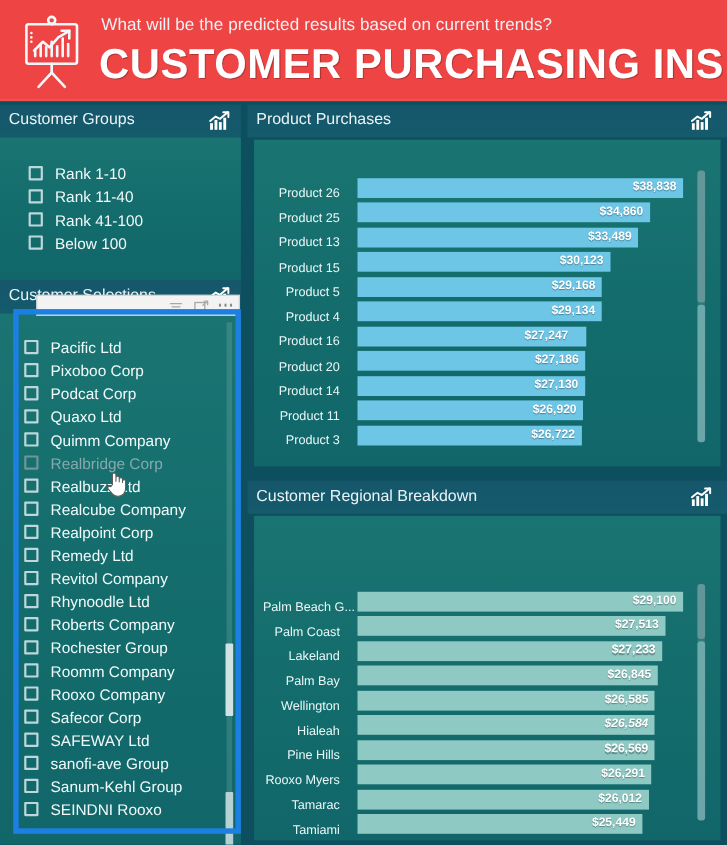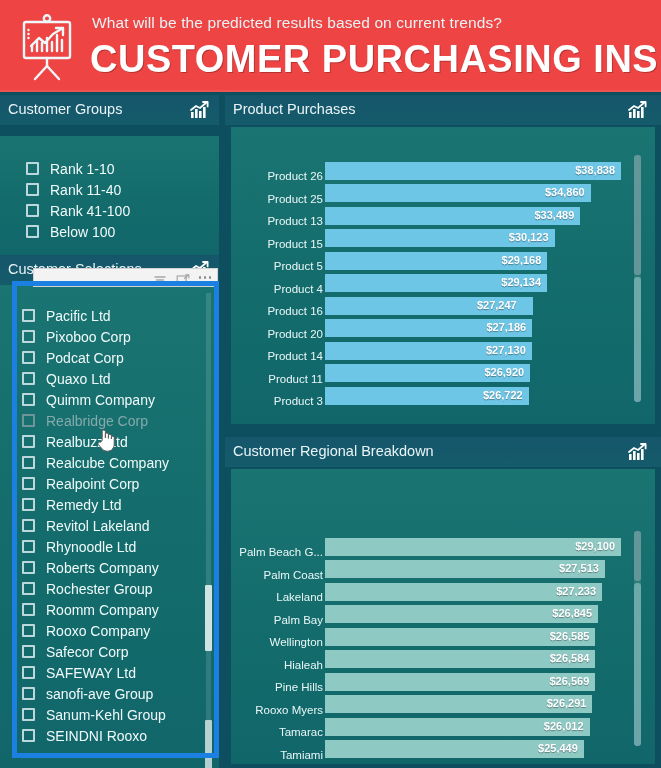--- a/index.html
+++ b/index.html
@@ -41,21 +41,21 @@
   .chk-row { position: relative; height: 21px; display: flex; align-items: center; }
   .chk-box { width: 13px; height: 13px; border: 2px solid #bcd8dc;
              background: transparent; flex: 0 0 auto; border-radius: 1px; }
   .chk-label { margin-left: 11px; font-size: 14px; color: #f1fafb; white-space: nowrap; }
   .chk-row.dim .chk-label { color: #86a9ac; }
   .chk-row.dim .chk-box { border-color: #6f9598; }
 
   
   .bar-row { position: relative; height: 22.5px; display: flex; align-items: center; }
   .bar-cat { width: 86px; text-align: right; font-size: 11.5px; color: #eaf7f8;
-             padding-right: 2px; white-space: nowrap; overflow: hidden; flex: 0 0 auto; }
+             padding-right: 16px; white-space: nowrap; overflow: hidden; flex: 0 0 auto; }
   .bar-track { position: relative; flex: 1 1 auto; height: 29px; }
   .bar-fill { position: absolute; left: 0; top: 0; height: 18px; }
   .bar-val { position: absolute; right: 6px; top: 2px;
              font-size: 11px; font-weight: bold; color: #ffffff;
              text-shadow: 0 1px 1px rgba(0,0,0,.35); white-space: nowrap; }
 
   
   .sb-track { position: absolute; width: 7px; background: rgba(255,255,255,.10); border-radius: 3px; }
   .sb-thumb { position: absolute; width: 7px; background: rgba(190,225,228,.45); border-radius: 3px; }
   .sb-thumb.dark { background: rgba(120,160,165,.72); }
@@ -114,21 +114,21 @@
             <rect x="2" y="12" width="2.6" height="6"></rect>
             <rect x="6" y="9" width="2.6" height="9"></rect>
             <rect x="10" y="11" width="2.6" height="7"></rect>
             <rect x="14" y="7" width="2.6" height="11"></rect>
           </g>
           <path d="M2 10 L7 6 L11 8 L18 2" stroke="#ffffff" stroke-width="1.8" fill="none" stroke-linecap="round"></path>
           <path d="M14 2 L18.6 2 L18.6 6.4" stroke="#ffffff" stroke-width="1.8" fill="none" stroke-linecap="round" stroke-linejoin="round"></path>
         </svg>
       </div>
     </div>
-    <div class="panel-body body-grad" style="top:41px;">
+    <div class="panel-body body-grad" style="top:30px;">
       <div id="groups-list" style="position:absolute; left:26px; top:22px; right:6px;">
           <div class="chk-row">
             <span class="chk-box"></span>
             <span class="chk-label">Rank 1-10</span>
           </div>
           <div class="chk-row">
             <span class="chk-box"></span>
             <span class="chk-label">Rank 11-40</span>
           </div>
           <div class="chk-row">
@@ -197,21 +197,21 @@
           <div class="chk-row">
             <span class="chk-box"></span>
             <span class="chk-label">Realpoint Corp</span>
           </div>
           <div class="chk-row">
             <span class="chk-box"></span>
             <span class="chk-label">Remedy Ltd</span>
           </div>
           <div class="chk-row">
             <span class="chk-box"></span>
-            <span class="chk-label">Revitol Lakeland</span>
+            <span class="chk-label">Revitol Company</span>
           </div>
           <div class="chk-row">
             <span class="chk-box"></span>
             <span class="chk-label">Rhynoodle Ltd</span>
           </div>
           <div class="chk-row">
             <span class="chk-box"></span>
             <span class="chk-label">Roberts Company</span>
           </div>
           <div class="chk-row">
@@ -432,21 +432,21 @@
             <div class="bar-cat">Wellington</div>
             <div class="bar-track">
               <div class="bar-fill" style="width: 91.36%; background: rgb(143, 201, 196);"></div>
               <div class="bar-val" style="right: 8.64%; margin-right: 6px;">$26,585</div>
             </div>
           </div>
           <div class="bar-row">
             <div class="bar-cat">Hialeah</div>
             <div class="bar-track">
               <div class="bar-fill" style="width: 91.35%; background: rgb(143, 201, 196);"></div>
-              <div class="bar-val" style="right: 8.65%; margin-right: 6px;">$26,584</div>
+              <div class="bar-val" style="right: 8.65%; margin-right: 6px; font-style: italic;">$26,584</div>
             </div>
           </div>
           <div class="bar-row">
             <div class="bar-cat">Pine Hills</div>
             <div class="bar-track">
               <div class="bar-fill" style="width: 91.3%; background: rgb(143, 201, 196);"></div>
               <div class="bar-val" style="right: 8.7%; margin-right: 6px;">$26,569</div>
             </div>
           </div>
           <div class="bar-row">

